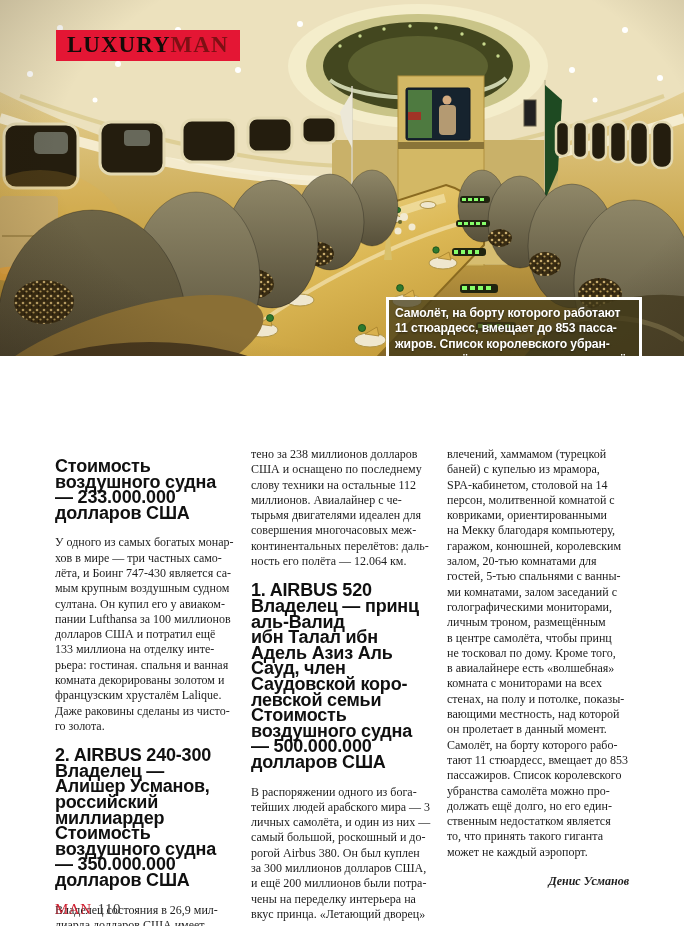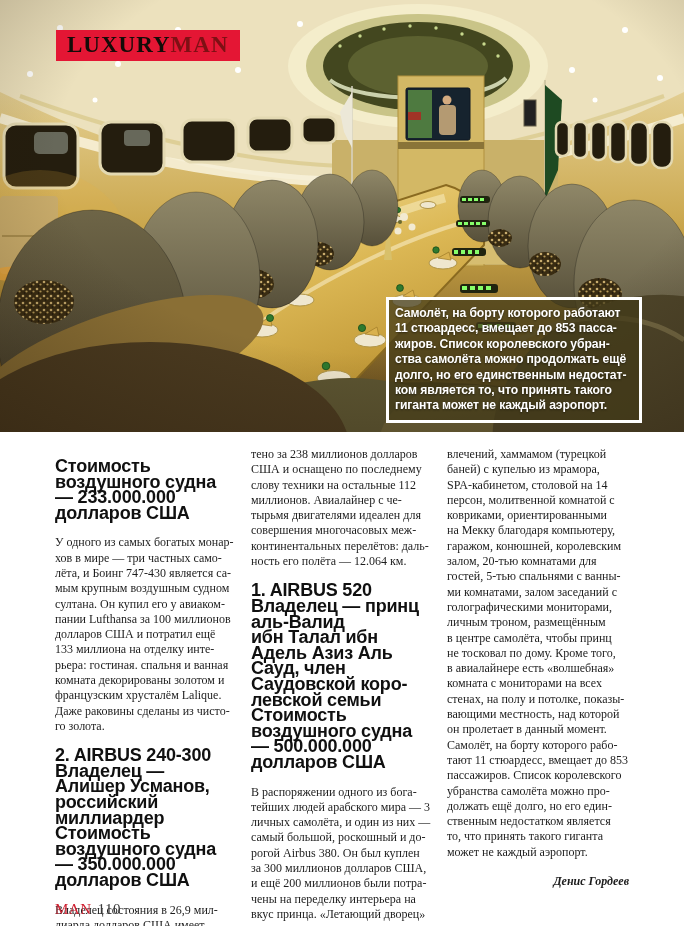--- a/index.html
+++ b/index.html
@@ -1,19 +1,19 @@
 <!DOCTYPE html>
 <html><head>
 <meta charset="utf-8">
 <style>
   html,body{margin:0;padding:0;background:#888;}
   .page{position:relative;width:684px;height:926px;background:#ffffff;overflow:hidden;
         font-family:"Liberation Serif",serif;}
   
-  .photo{position:absolute;left:0;top:0;width:684px;height:432px;overflow:hidden;}
+  .photo{position:absolute;left:0;top:0;width:684px;height:356px;overflow:hidden;}
   .photo svg{display:block;}
   
   .logo{position:absolute;left:56px;top:30px;background:#e41634;color:#140c08;
         padding:2px 11px 4px 11px;font-family:"Liberation Serif",serif;
         font-size:23px;font-weight:600;letter-spacing:1px;line-height:1.1;}
   .logo .l2{color:#7e1014;}
   
   .caption-box{position:absolute;left:386px;top:297px;width:256px;box-sizing:border-box;
         border:3px solid #ffffff;background:rgba(66,58,24,0.74);padding:6px 6px;overflow:hidden;}
   .caption-box p{margin:0;white-space:pre-line;color:#ffffff;
@@ -391,21 +391,21 @@
 вающими местность, над которой
 он пролетает в данный момент.
 Самолёт, на борту которого рабо-
 тают 11 стюардесс, вмещает до 853
 пассажиров. Список королевского
 убранства самолёта можно про-
 должать ещё долго, но его един-
 ственным недостатком является
 то, что принять такого гиганта
 может не каждый аэропорт.</p>
-      <p class="byline">Денис Гордеев</p>
+      <p class="byline">Денис Усманов</p>
     </div>
   </div>
 
   <div class="footer">
     <span class="brand">MAN</span><span class="num">110</span>
   </div>
 
 </div>
 
 </body></html>

